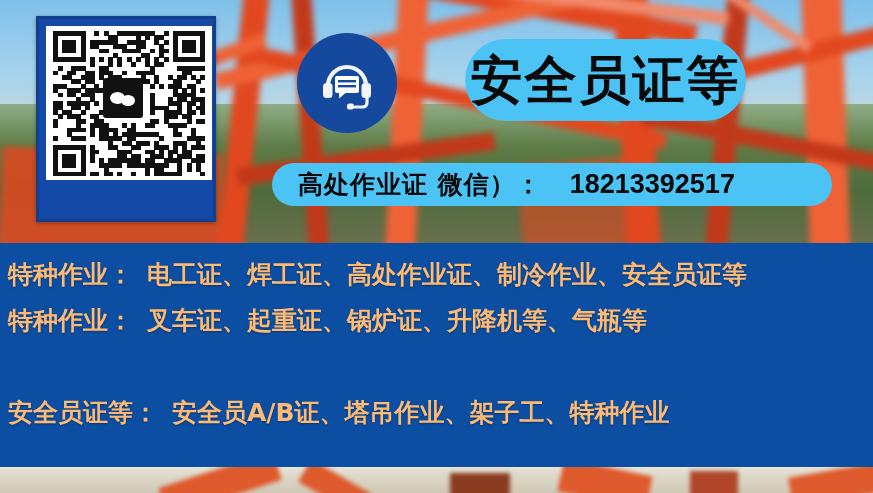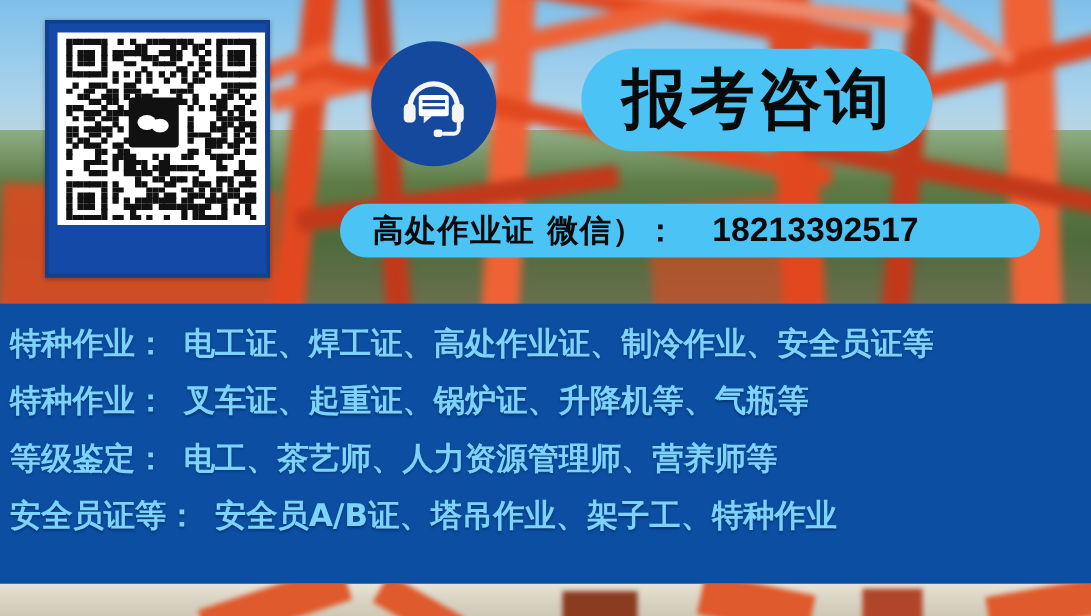--- a/index.html
+++ b/index.html
@@ -108,21 +108,21 @@
 
   
   .panel{
     position:absolute;left:0;top:243px;width:873px;height:224px;
     background:#0b4ea2;
   }
   .row{
     position:absolute;left:8px;
     white-space:nowrap;
     font-family:"DejaVu Sans",sans-serif;
-    font-size:25px;font-weight:bold;color:#7dd3fc;
+    font-size:25px;font-weight:bold;color:#fdba74;
     text-shadow:0 1px 2px rgba(0,0,0,.30);
   }
   .row .lbl{letter-spacing:0px;}
   .row .val{margin-left:14px;}
   .r0{top:15px;}
   .r1{top:61px;}
   .r2{top:107px;}
   .r3{top:153px;}
 
   
@@ -680,37 +680,34 @@
       <path d="M50 44 L50 50 A4 4 0 0 1 46 54 L38 54" fill="none" stroke="#f2f4f6" stroke-width="3.2" stroke-linecap="round"></path>
       <rect x="30" y="50.5" width="7" height="6" rx="2.2" fill="#f2f4f6"></rect>
       <rect x="18" y="23" width="24" height="17" rx="2" fill="#ffffff"></rect>
       <path d="M22 40 L22 45.5 L28.5 40 Z" fill="#ffffff"></path>
       <rect x="21" y="27" width="18" height="2.4" fill="#14499e"></rect>
       <rect x="21" y="32" width="18" height="2.4" fill="#14499e"></rect>
     </svg>
   </div>
 
   <div class="pill pill-title">
-    <span class="txt">报考咨询</span>
+    <span class="txt">安全员证等</span>
   </div>
 
   <div class="pill pill-phone">
     <span class="who">高处作业证 微信）：</span>
     <span class="num">18213392517</span>
   </div>
 
   <div class="panel">
     <div class="row r0">
       <span class="lbl">特种作业：</span><span class="val">电工证、焊工证、高处作业证、制冷作业、安全员证等</span>
     </div>
     <div class="row r1">
       <span class="lbl">特种作业：</span><span class="val">叉车证、起重证、锅炉证、升降机等、气瓶等</span>
-    </div>
-    <div class="row r2">
-      <span class="lbl">等级鉴定：</span><span class="val">电工、茶艺师、人力资源管理师、营养师等</span>
     </div>
     <div class="row r3">
       <span class="lbl">安全员证等：</span><span class="val">安全员A/B证、塔吊作业、架子工、特种作业</span>
     </div>
   </div>
 
   <div class="strip">
     <div class="sb" style="left:160px;top:2px;width:120px;height:30px;transform:rotate(-18deg);"></div>
     <div class="sb" style="left:300px;top:8px;width:70px;height:26px;transform:rotate(30deg);"></div>
     <div class="sb" style="left:450px;top:6px;width:60px;height:24px;background:#8a3b20;"></div>

